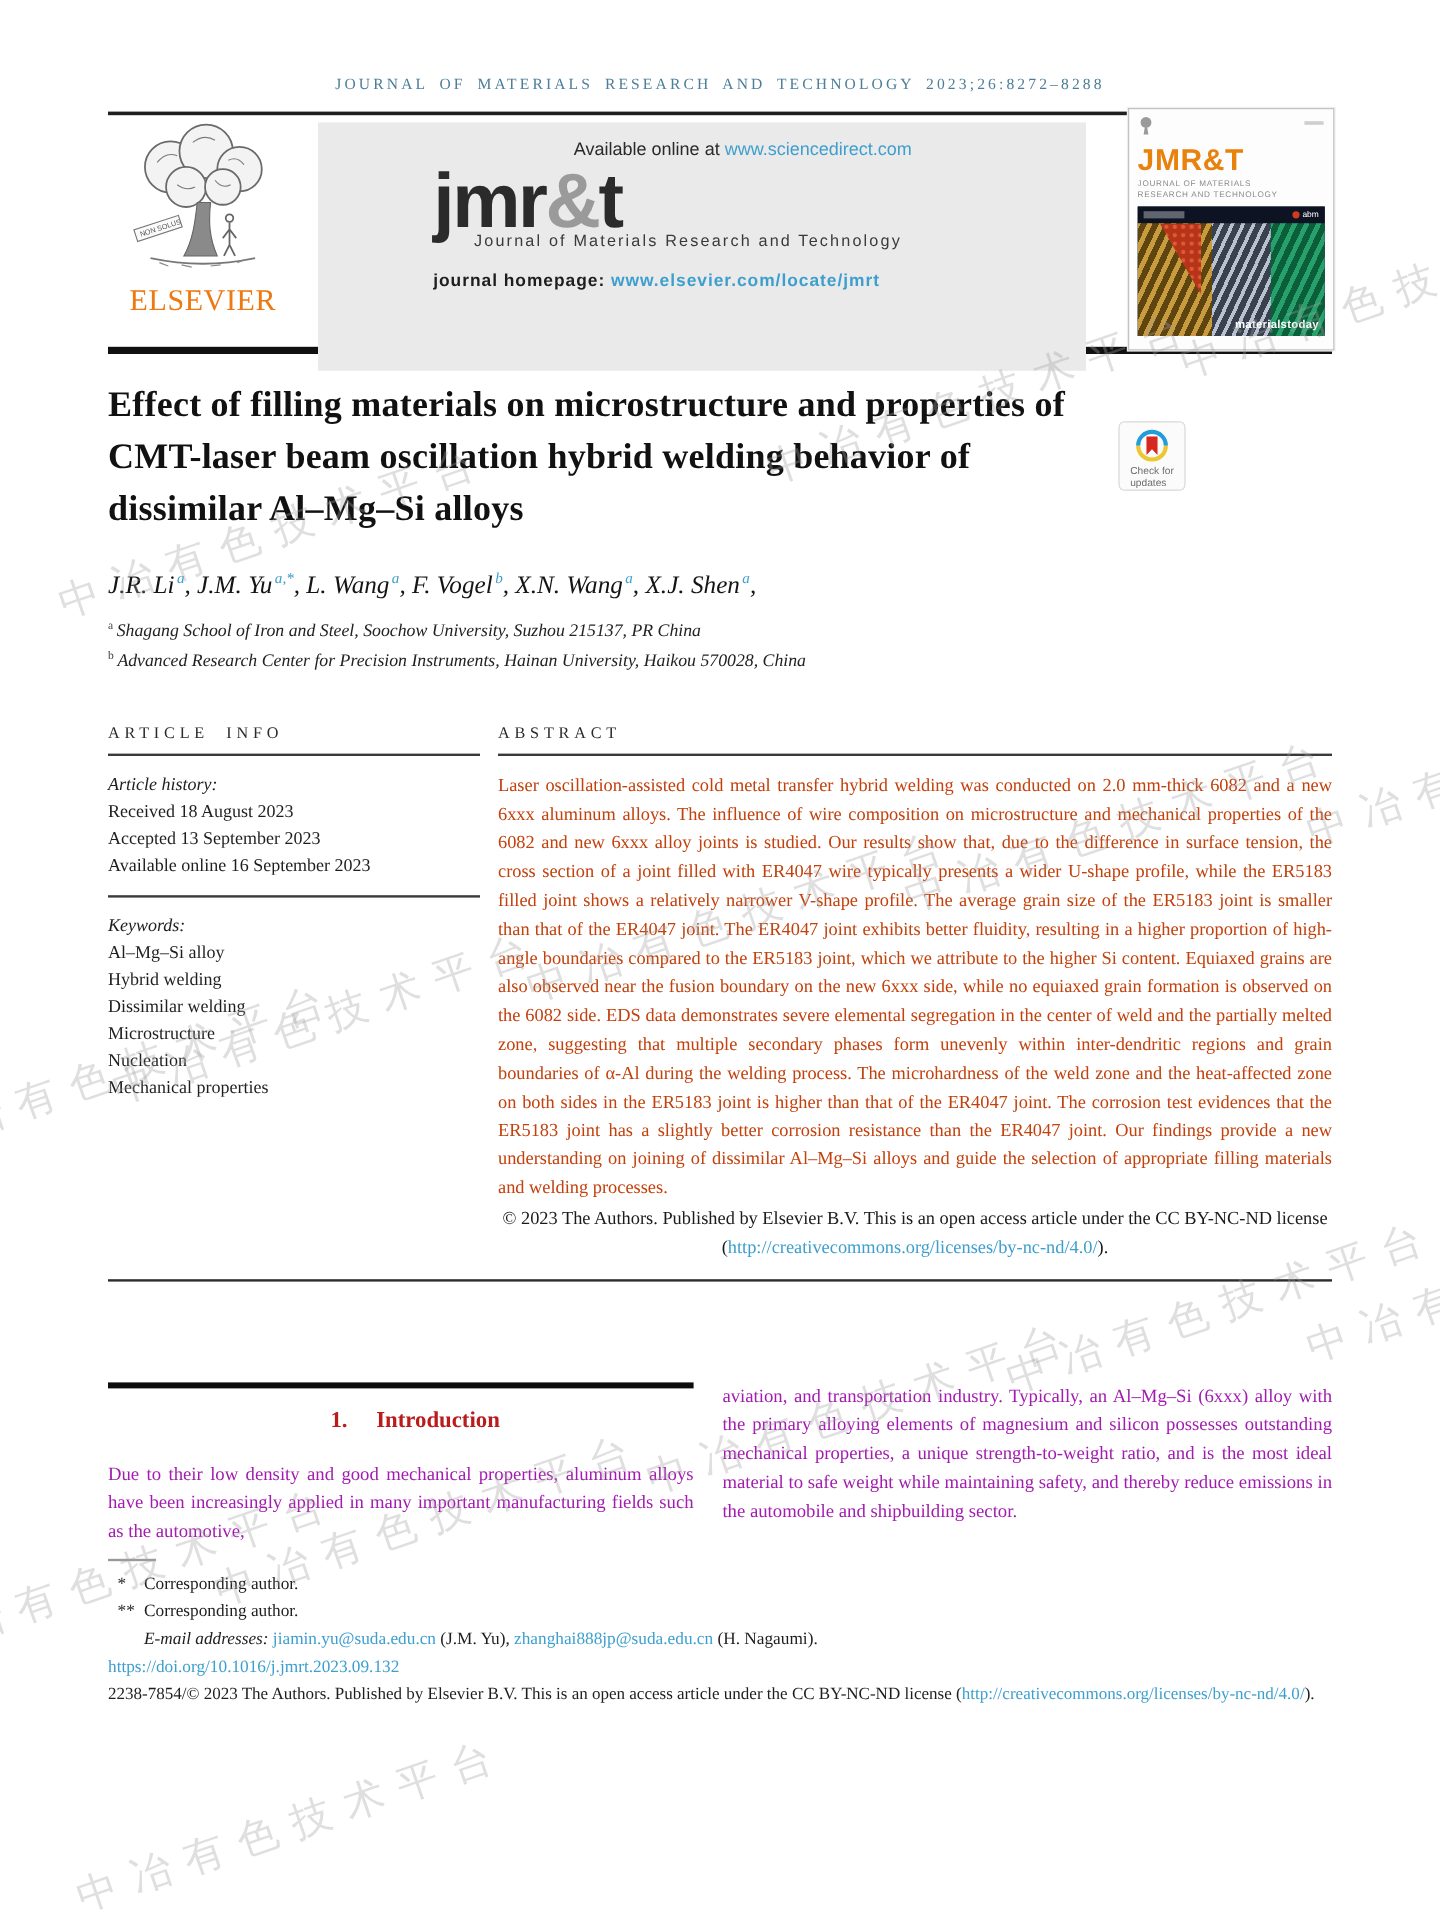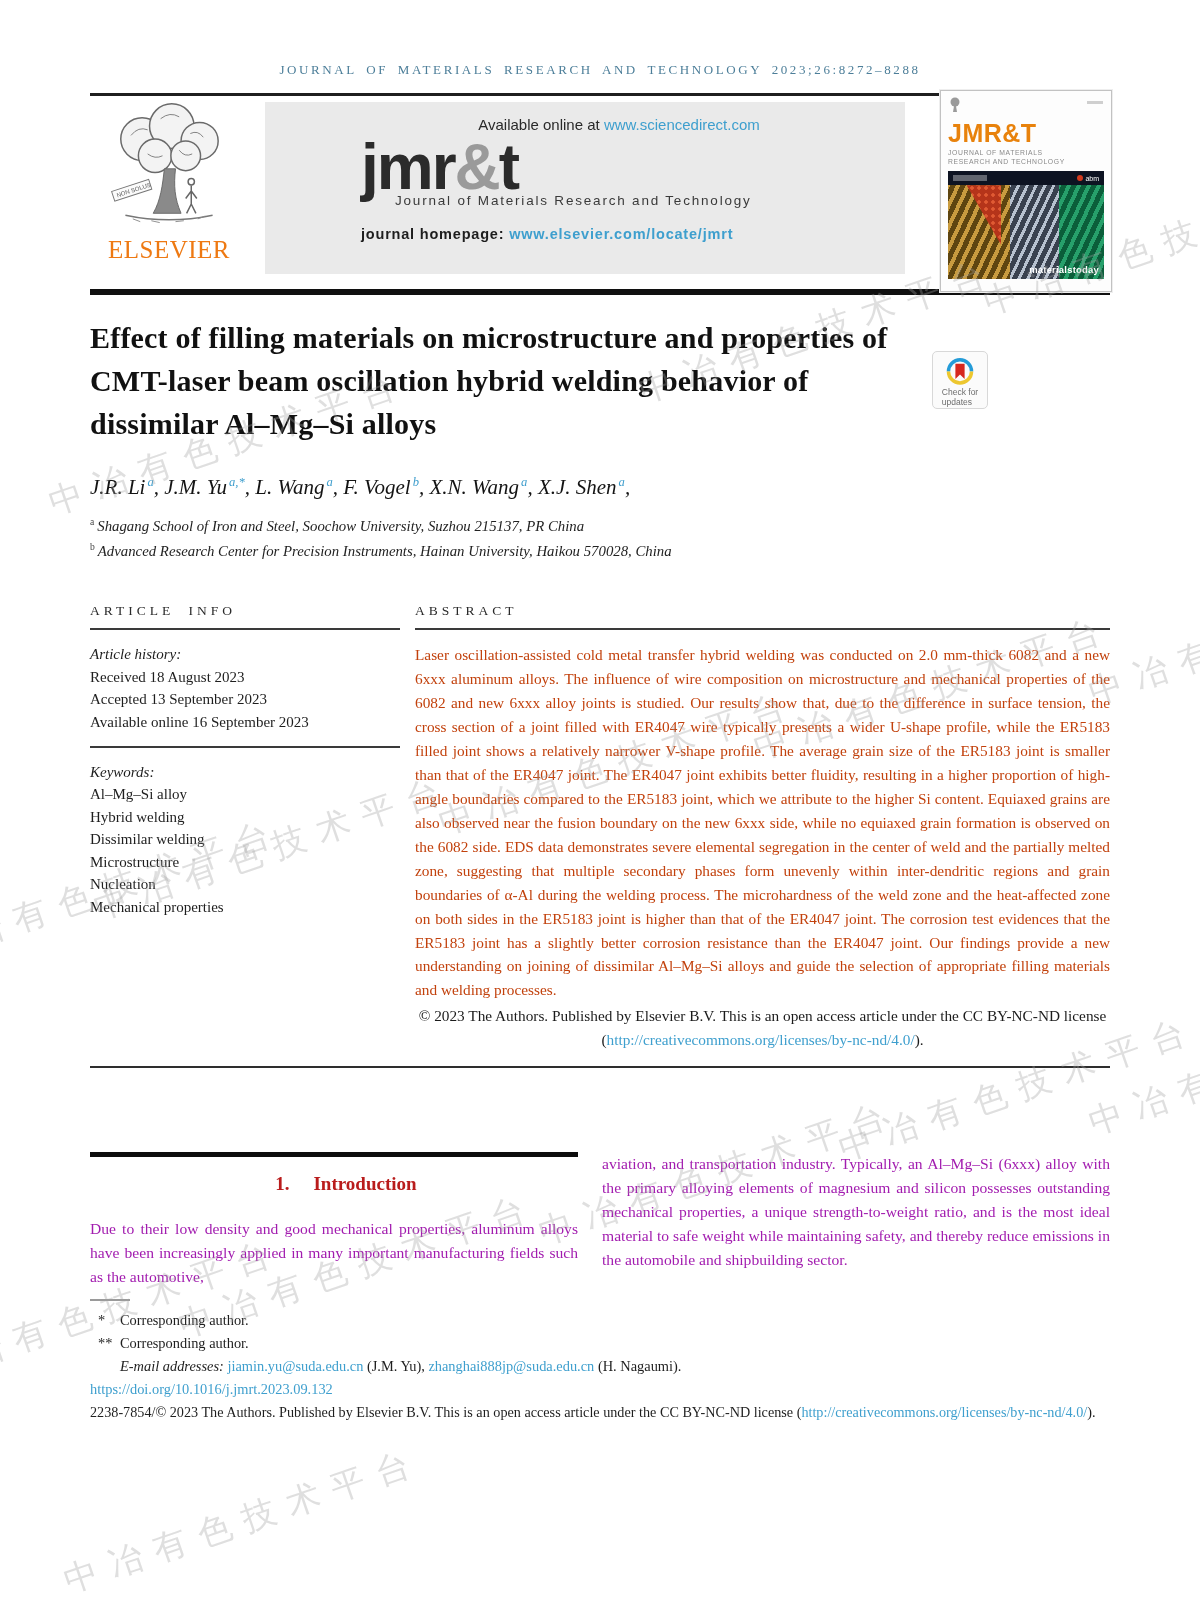--- a/index.html
+++ b/index.html
@@ -27,21 +27,21 @@
   .rule-thin { margin-top:15px; height:3px; background:#1f1f1f; }
   .banner-row { position:relative; margin-top:6px; height:182px; }
 
   .elsevier-block { position:absolute; left:0; top:0; width:158px; text-align:center; }
   .elsevier-word {
     margin-top:2px; font-size:25px; color:#ee7912; letter-spacing:0.5px;
     font-family:"Liberation Serif","DejaVu Serif",serif;
   }
 
   .gray-banner {
-    position:absolute; left:175px; top:0; width:640px; height:172px;
+    position:absolute; left:175px; top:0; width:640px; height:207px;
     background:#eaeaea; padding:14px 28px 0 96px;
     font-family:"Liberation Sans","DejaVu Sans",sans-serif;
   }
   .avail-line { text-align:center; font-size:15px; color:#2a2a2a; }
   .link { color:#3e9fce; text-decoration:none; cursor:pointer; }
   .jmrt-logo { margin-top:2px; line-height:1;
     font-weight:bold; font-size:64px; letter-spacing:-2px; color:#2b2b2b; }
   .jmrt-logo .amp { color:#9a9a9a; }
   .jmrt-sub { margin-top:-6px; margin-left:34px; font-size:13.5px; letter-spacing:1.8px; color:#3a3a3a; }
   .homepage-line { margin-top:18px; font-size:14.5px; letter-spacing:0.8px; color:#1e1e1e; font-weight:bold; }

